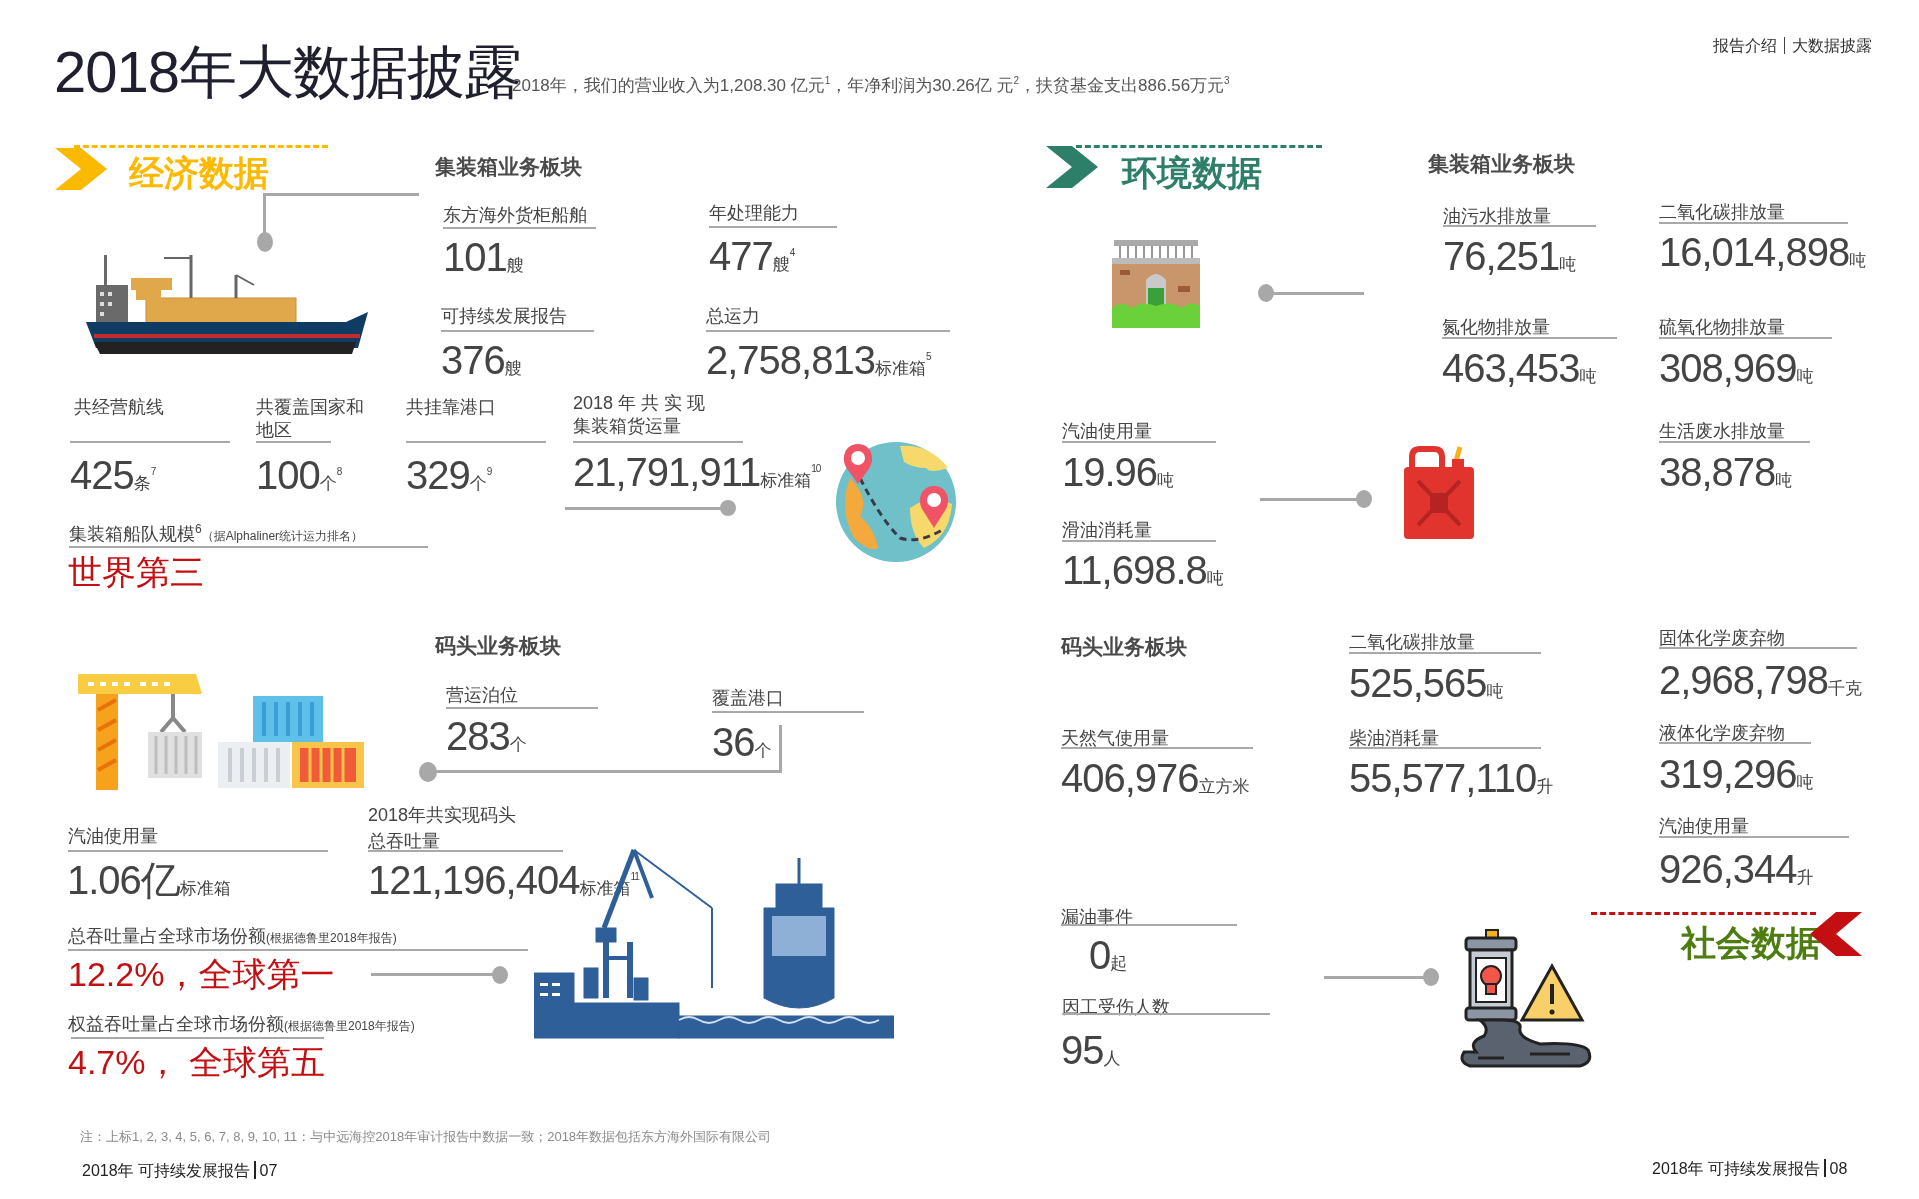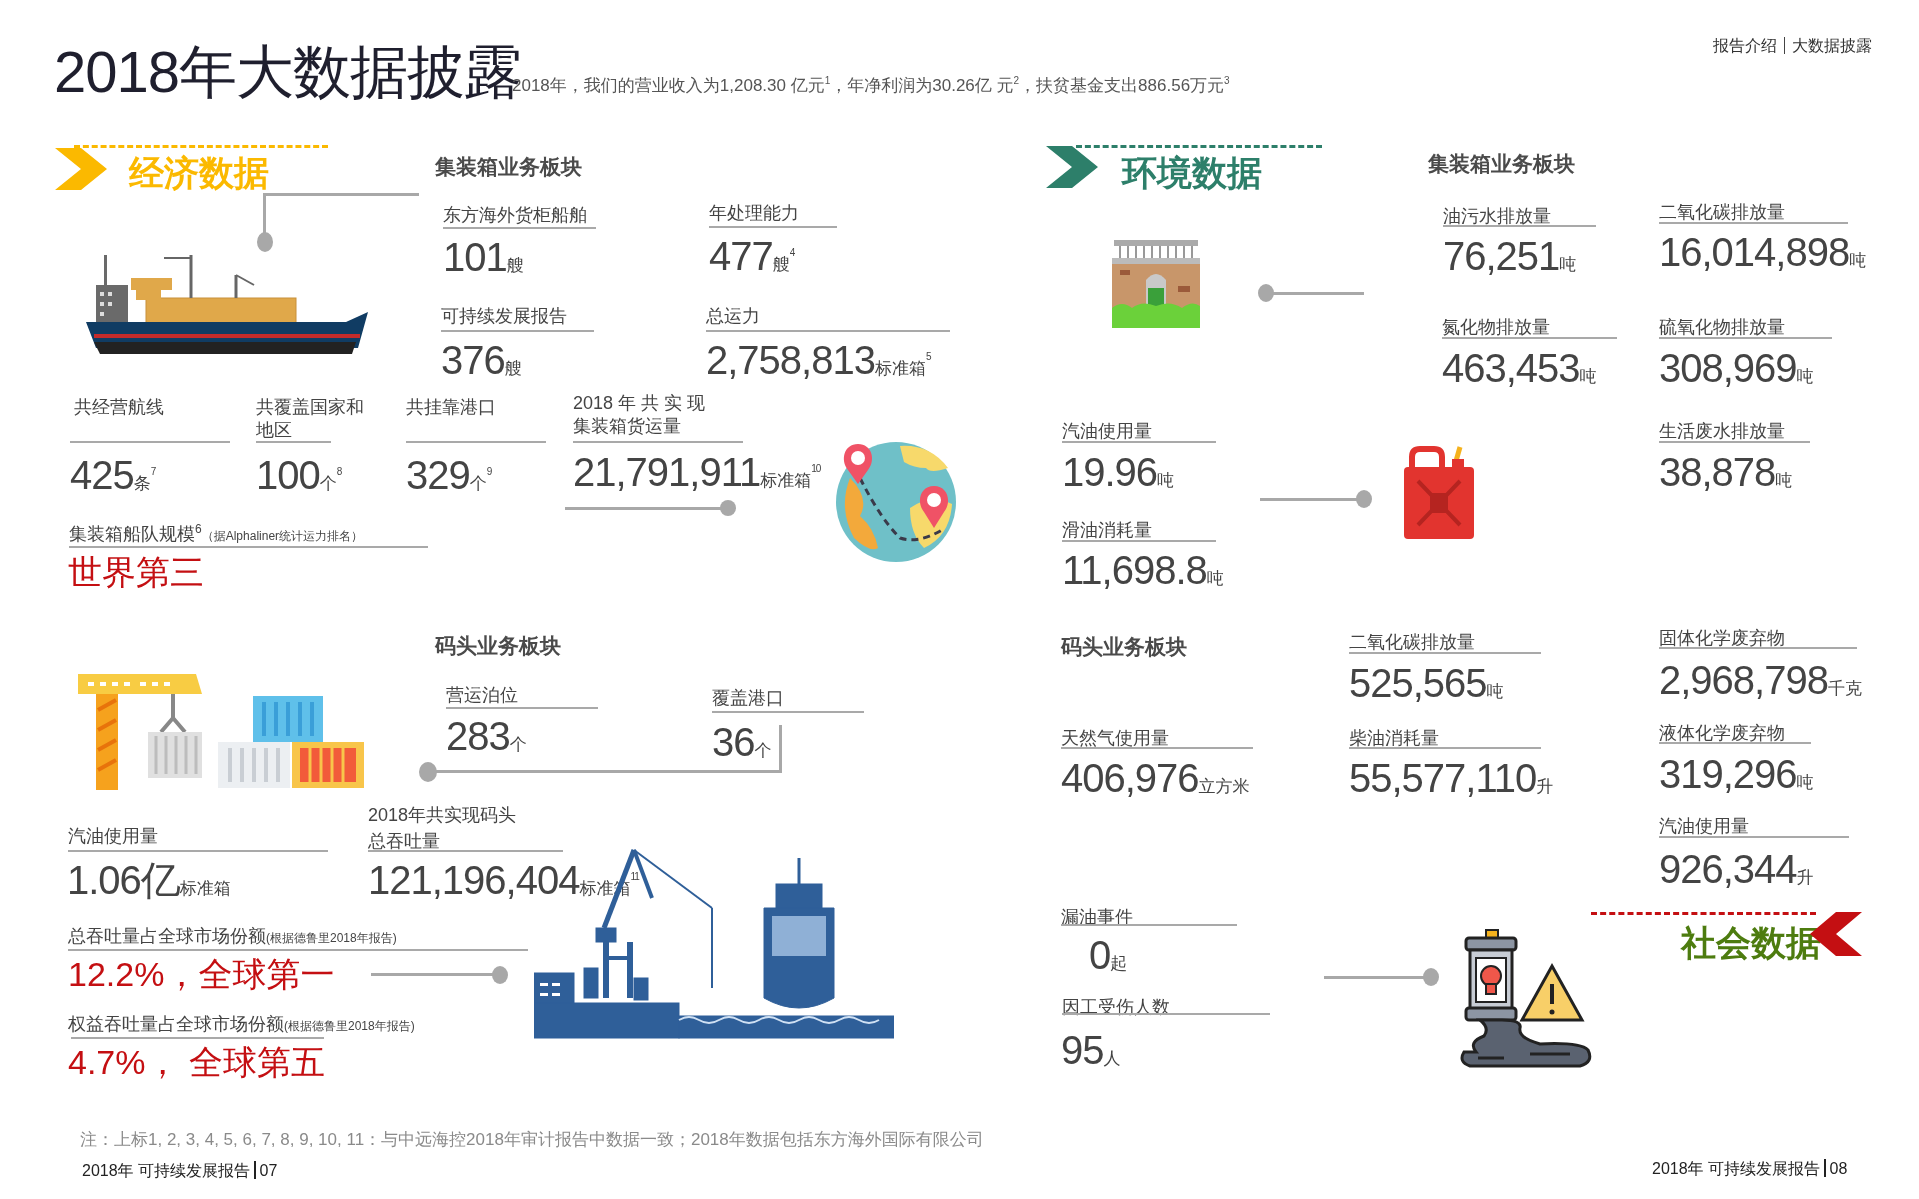--- a/index.html
+++ b/index.html
@@ -21,21 +21,21 @@
   .val { font-size: 40px; color: #444; white-space: nowrap; font-weight: 300; letter-spacing: -1px; line-height: 1; }
   .val .unit { font-size: 17px; letter-spacing: 0; }
   .red { color: #c40f12; }
   .val.red { font-size: 34px; letter-spacing: 0; }
   .small-note { font-size: 12px; }
 
   .conn { background: #a8a8a8; height: 3px; }
   .conn-v { background: #a8a8a8; width: 3px; }
   .dot { width: 16px; height: 16px; border-radius: 50%; background: #a8a8a8; }
 
-  .note { left: 80px; top: 1128px; font-size: 17px; color: #8a8a8a; white-space: nowrap; }
+  .note { left: 80px; top: 1128px; font-size: 13px; color: #8a8a8a; white-space: nowrap; }
   .footer { font-size: 16px; color: #222; white-space: nowrap; }
   .footer .sep { display: inline-block; width: 1.5px; height: 18px; background: #222; margin: 0 4px; vertical-align: -3px; }
 </style>
 </head>
 <body>
 
 <div class="abs title">2018年大数据披露</div>
 <div class="abs subtitle">
   <span>2018年，我们的营业收入为1,208.30 亿元</span><sup>1</sup><span>，年净利润为30.26亿 元</span><sup>2</sup><span>，扶贫基金支出886.56万元</span><sup>3</sup>
 </div>

